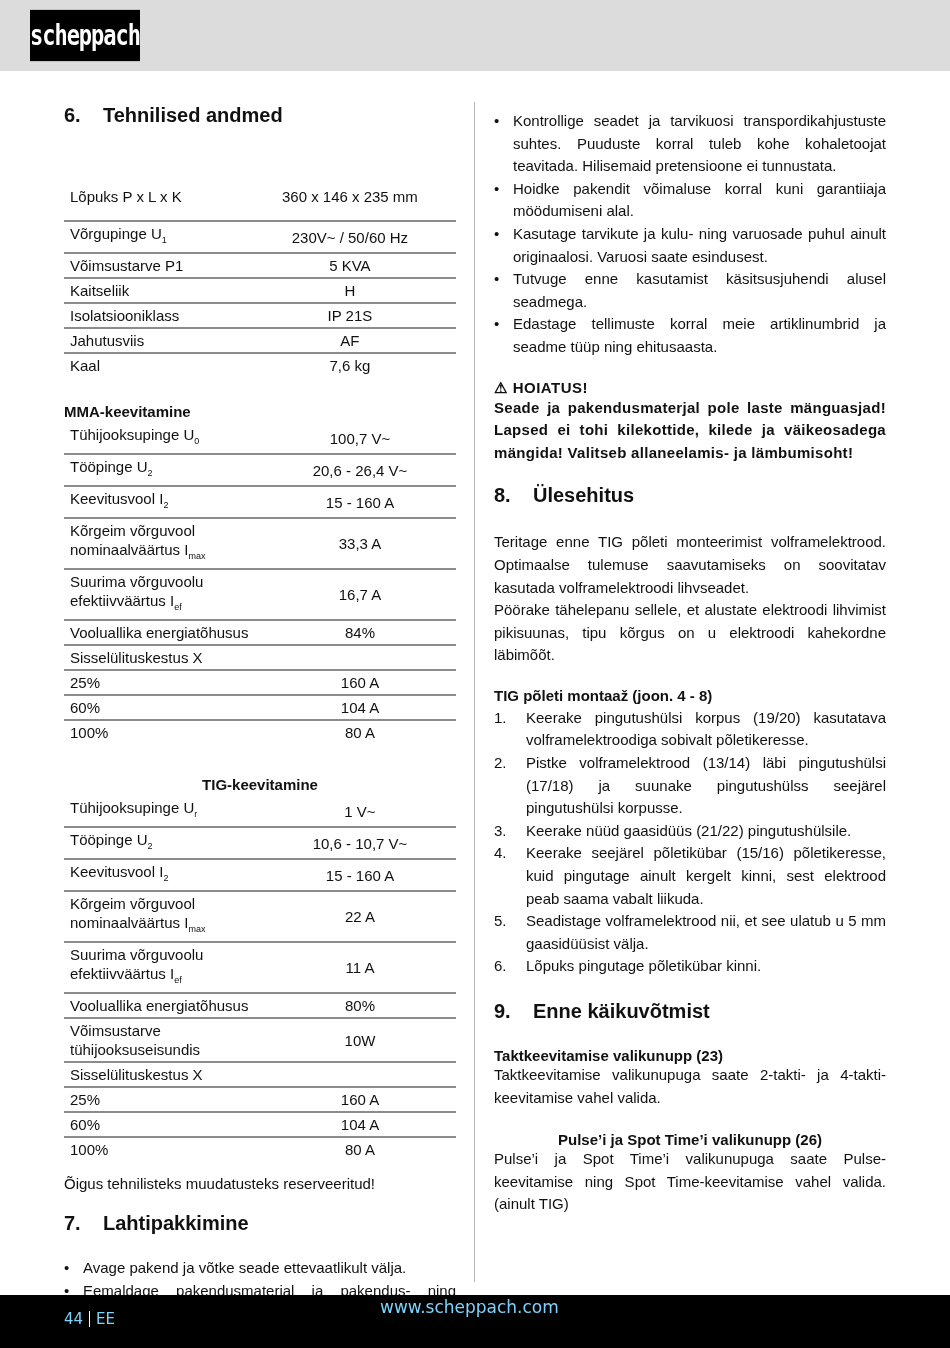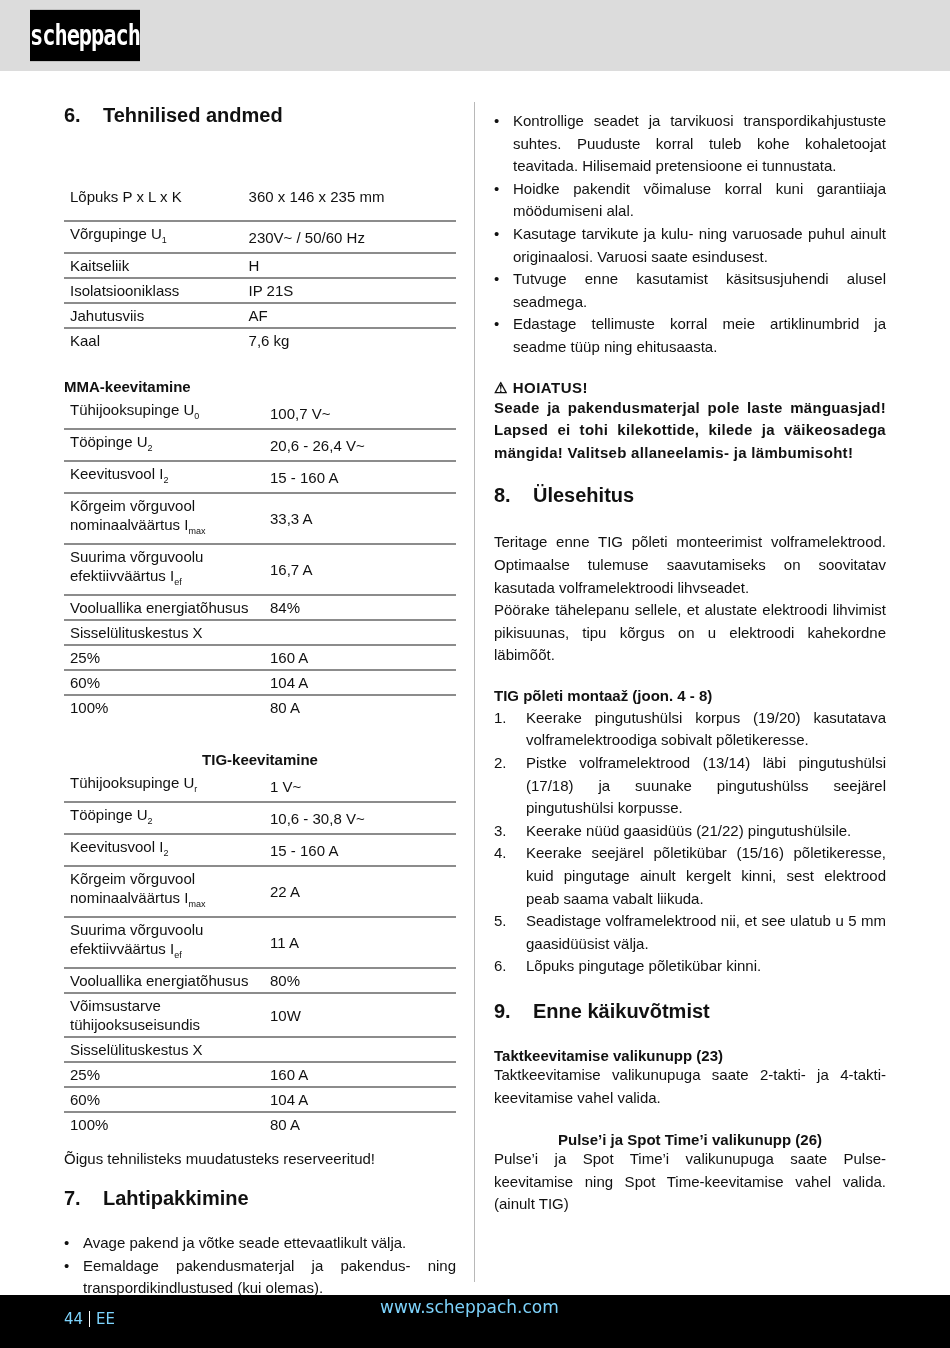--- a/index.html
+++ b/index.html
@@ -9,21 +9,21 @@
   .logo { position: absolute; left: 30px; top: 15px; width: 110px; height: 41px; background: #000; color: #fff;
           font-family: "DejaVu Sans Mono", monospace; font-weight: bold; font-size: 22px; letter-spacing: -1px;
           display: flex; align-items: center; justify-content: center; transform: scaleY(1.25); }
   .divider { position: absolute; left: 474px; top: 102px; width: 1px; height: 1180px; background: #b8b8b8; }
   .col-left { position: absolute; left: 64px; top: 104px; width: 392px; }
   .col-right { position: absolute; left: 494px; top: 110px; width: 392px; }
   h2 { font-size: 20px; font-weight: bold; display: flex; }
   h2 .num { width: 39px; }
   table.spec { width: 392px; border-collapse: collapse; font-size: 15px; }
   table.spec td { padding: 2px 6px; vertical-align: middle; line-height: 19px; }
-  table.spec td.val { text-align: left; white-space: nowrap; }
+  table.spec td.val { text-align: center; white-space: nowrap; }
   table.spec tr { border-bottom: 2px solid #8c8c8c; }
   table.spec tr:last-child { border-bottom: none; }
   sub { font-size: 9px; vertical-align: -4px; }
   .subhead { font-weight: bold; font-size: 15px; margin-bottom: 3px; }
   ul.bul { list-style: none; }
   ul.bul li { position: relative; padding-left: 19px; line-height: 22.6px; text-align: justify; }
   ul.bul li::before { content: "•"; position: absolute; left: 0; }
   p.just { text-align: justify; line-height: 22.6px; }
   .warn-title { font-weight: bold; letter-spacing: 0.5px; }
   .warn-text { font-weight: bold; text-align: justify; line-height: 22.6px; letter-spacing: 0.3px; }
@@ -56,20 +56,24 @@
     <tbody>
         <tr style="height: 48px; vertical-align: top;">
           <td><span>Lõpuks P x L x K</span></td>
           <td class="val">360 x 146 x 235 mm</td>
         </tr>
         <tr>
           <td><span>Võrgupinge U</span><sub>1</sub></td>
           <td class="val">230V~ / 50/60 Hz</td>
         </tr>
         <tr>
+          <td><span>Võimsustarve P1</span></td>
+          <td class="val">5 KVA</td>
+        </tr>
+        <tr>
           <td><span>Kaitseliik</span></td>
           <td class="val">H</td>
         </tr>
         <tr>
           <td><span>Isolatsiooniklass</span></td>
           <td class="val">IP 21S</td>
         </tr>
         <tr>
           <td><span>Jahutusviis</span></td>
           <td class="val">AF</td>
@@ -129,21 +133,21 @@
 
   <div class="subhead" style="margin-top:32px;text-align:center;">TIG-keevitamine</div>
   <table class="spec" id="tbl-tig">
       <tbody>
         <tr>
           <td><span>Tühijooksupinge U</span><sub>r</sub></td>
           <td class="val">1 V~</td>
         </tr>
         <tr>
           <td><span>Tööpinge U</span><sub>2</sub></td>
-          <td class="val">10,6 - 30,8 V~</td>
+          <td class="val">10,6 - 10,7 V~</td>
         </tr>
         <tr>
           <td><span>Keevitusvool I</span><sub>2</sub></td>
           <td class="val">15 - 160 A</td>
         </tr>
         <tr>
           <td style="width: 200px;"><span>Kõrgeim võrguvool nominaalväärtus I</span><sub>max</sub></td>
           <td class="val">22 A</td>
         </tr>
         <tr>

